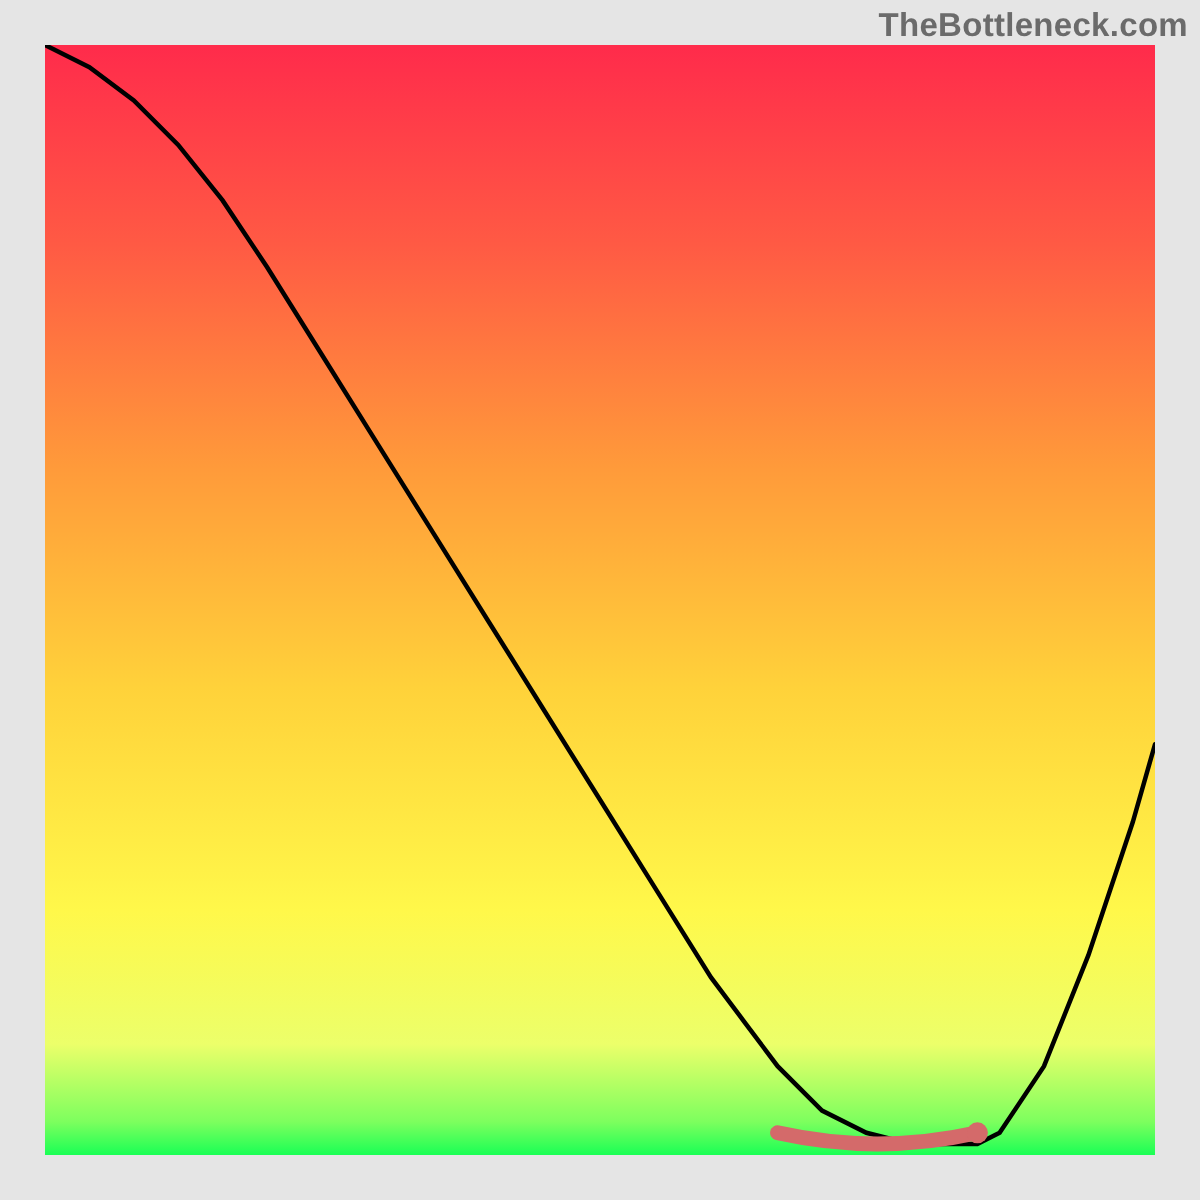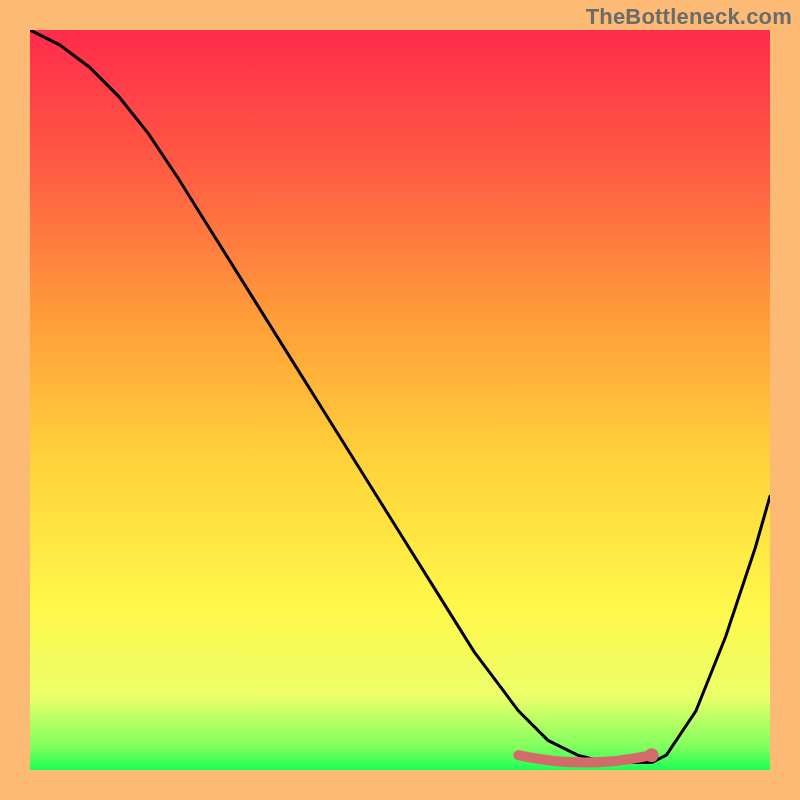--- a/index.html
+++ b/index.html
@@ -7,21 +7,21 @@
     padding: 0;
     width: 800px;
     height: 800px;
     background: #000;
     font-family: Arial, sans-serif;
   }
   .container {
     position: relative;
     width: 800px;
     height: 800px;
-    background: #fdba74;
+    background: #e5e5e5;
   }
   .attribution {
     position: absolute;
     top: 4px;
     right: 8px;
     color: #6b6b6b;
     font-size: 22px;
     font-weight: 600;
     letter-spacing: 0.2px;
     z-index: 10;

